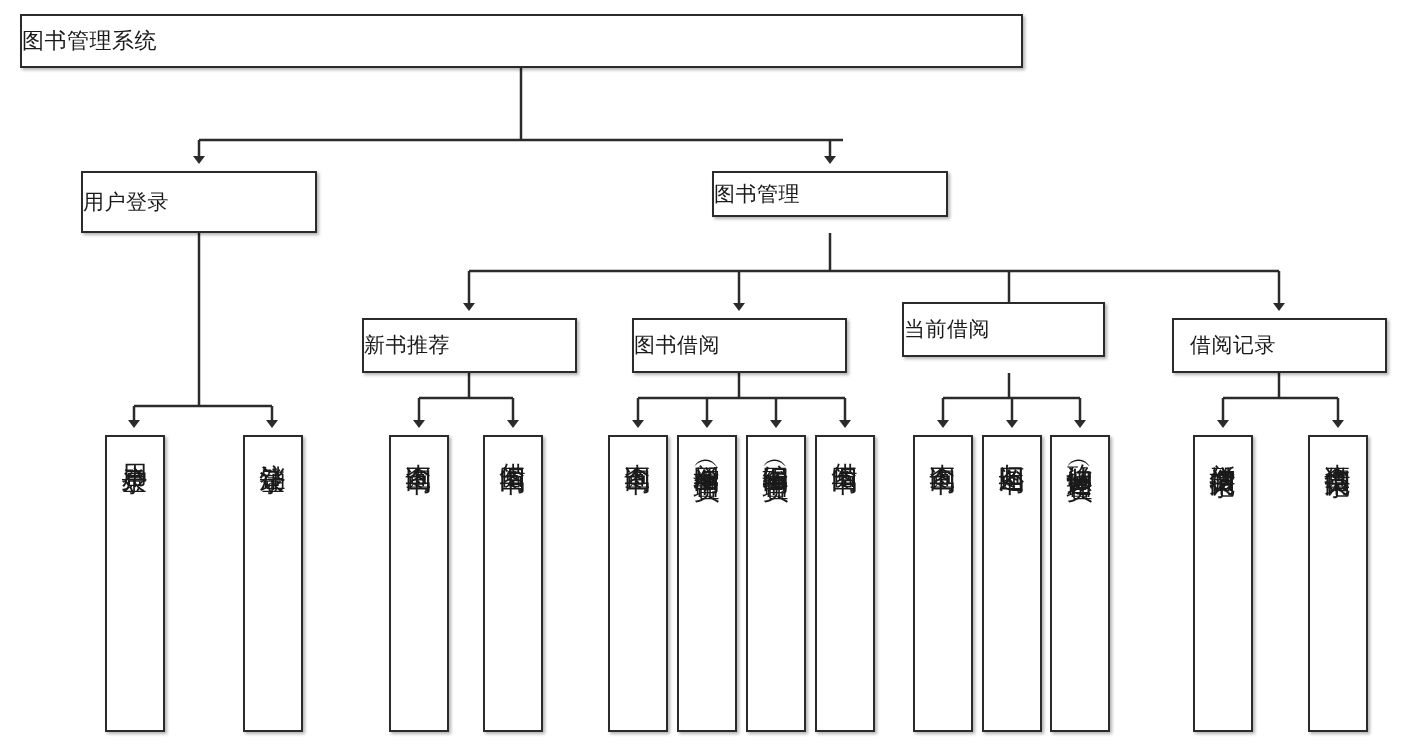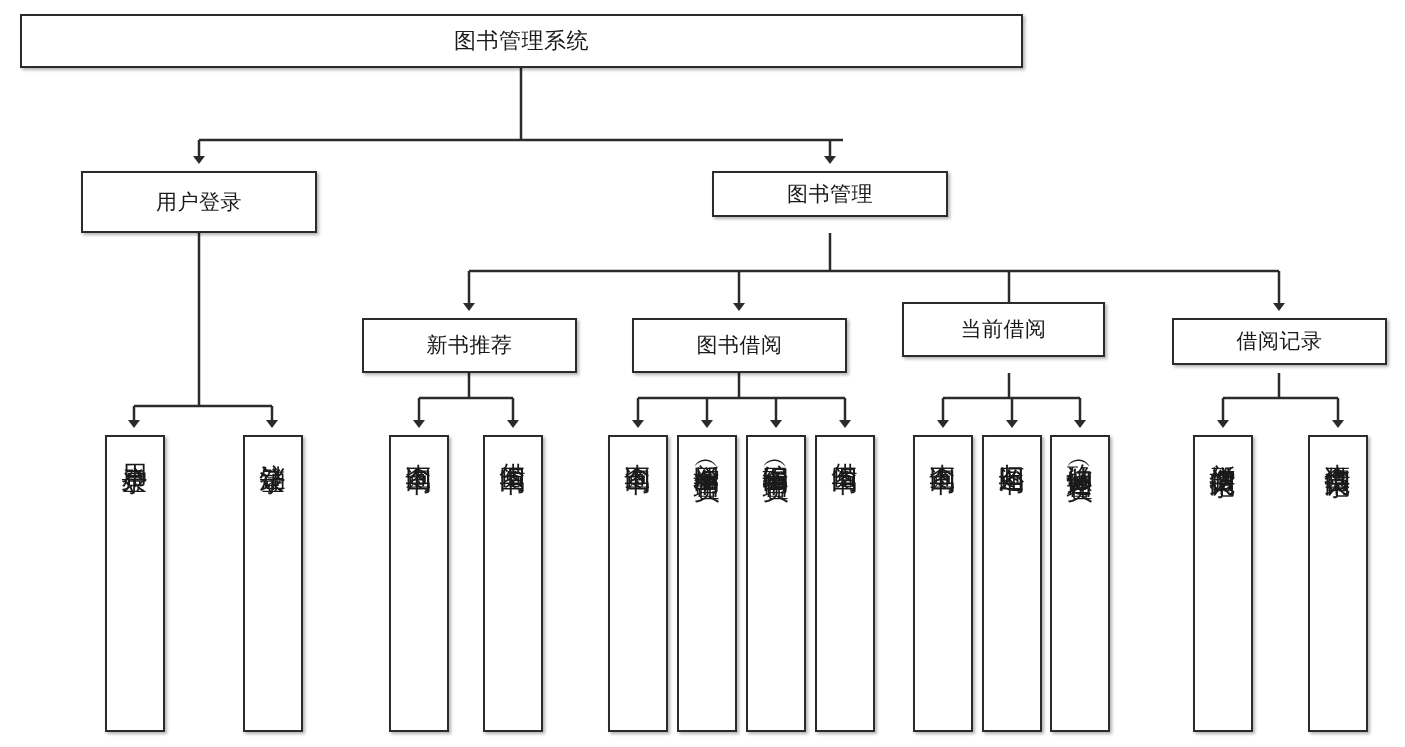--- a/index.html
+++ b/index.html
@@ -27,21 +27,21 @@
     pointer-events: none;
   }
   .node {
     position: absolute;
     box-sizing: border-box;
     background: #ffffff;
     border: 2px solid #2b2b2b;
     box-shadow: 2px 2px 3px rgba(0,0,0,0.30);
     display: flex;
     align-items: center;
-    justify-content: center;
+    justify-content: flex-start;
     color: #1a1a1a;
   }
   .node .label {
     display: block;
     text-align: center;
     line-height: 1.06;
     letter-spacing: 0.5px;
   }
   
   .node.horiz .label {
@@ -144,21 +144,21 @@
 
   <div class="node horiz" style="left:632px; top:318px; width:215px; height:55px;">
     <span class="label">图书借阅</span>
   </div>
   <div class="node horiz" style="left:362px; top:318px; width:215px; height:55px;">
     <span class="label">新书推荐</span>
   </div>
   <div class="node horiz" style="left:902px; top:302px; width:203px; height:55px;">
     <span class="label">当前借阅</span>
   </div>
-  <div class="node horiz" style="left:1172px; top:318px; width:215px; height:47px;">
+  <div class="node horiz" style="left:1172px; top:318px; width:215px; height:55px;padding-left:16px;">
     <span class="label">借阅记录</span>
   </div>
 
   <div class="node vert" style="left:105px; top:435px; width:60px; height:297px;">
     <span class="label">用户登录</span>
   </div>
   <div class="node vert" style="left:243px; top:435px; width:60px; height:297px;">
     <span class="label">注销登录</span>
   </div>
 

